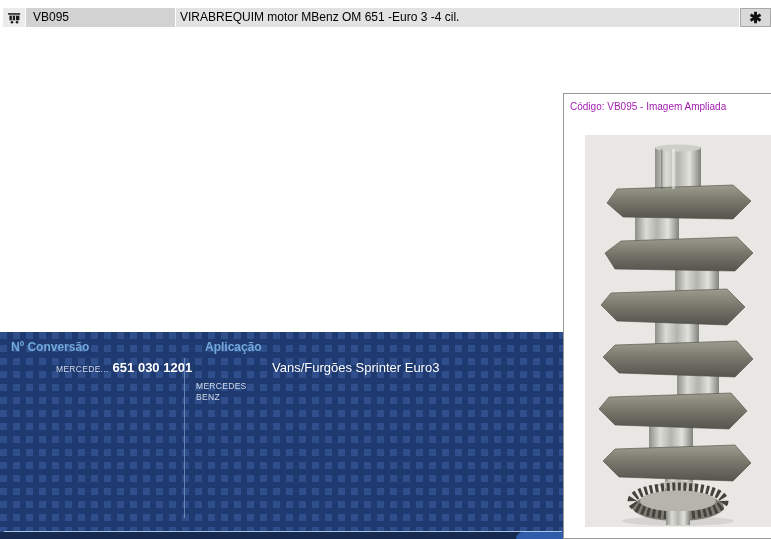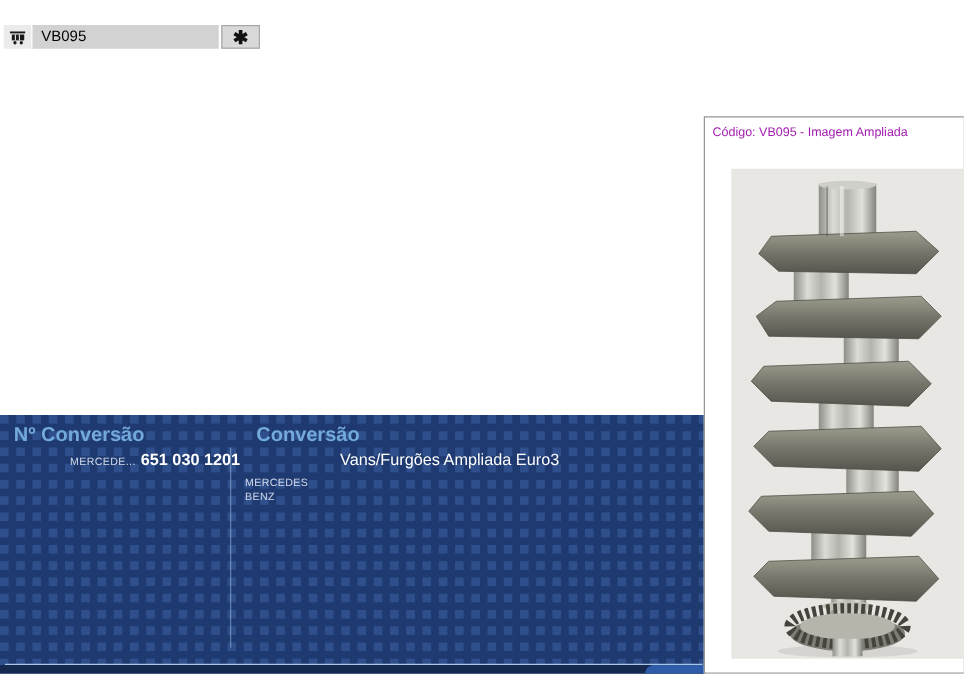--- a/index.html
+++ b/index.html
@@ -2,35 +2,35 @@
 <html><head>
 <meta charset="utf-8">
 <style>
   html,body{margin:0;padding:0;}
   body{
     width:771px;height:539px;position:relative;overflow:hidden;
     background:#ffffff;font-family:"Liberation Sans", sans-serif;
   }
 
   
-  .top-row{position:absolute;left:3px;top:20px;right:0;height:19px;display:flex;font-size:12px;color:#000;}
+  .top-row{position:absolute;left:3px;top:8px;right:0;height:19px;display:flex;font-size:12px;color:#000;}
   .cell-icon{width:22px;background:#ebebeb;display:flex;align-items:center;justify-content:center;margin-right:1px;cursor:pointer;}
   .cell-code{width:142px;background:#d2d2d2;line-height:19px;padding-left:7px;margin-right:1px;white-space:nowrap;}
   .cell-desc{flex:1;background:#e2e2e2;line-height:19px;padding-left:4px;white-space:nowrap;overflow:hidden;}
   .cell-action{width:29px;background:#d9d9d9;border:1px solid #a8a8a8;margin-left:1px;display:flex;align-items:center;justify-content:center;font-size:15px;font-weight:bold;color:#111;cursor:pointer;}
 
   
   .panel{
     position:absolute;left:0;top:332px;width:565px;height:207px;
     background-color:#1e3a70;
     background-image:conic-gradient(at 7px 7px, rgba(0,0,0,0) 75%, rgba(86,128,204,0.30) 0);
     background-size:13px 13px;
     color:#fff;
   }
-  .hdr{position:absolute;font-size:16px;font-weight:bold;color:#73a9db;white-space:nowrap;}
+  .hdr{position:absolute;font-size:12px;font-weight:bold;color:#73a9db;white-space:nowrap;}
   .hdr-conv{left:11px;top:8px;}
   .hdr-app{left:205px;top:8px;}
   .divider{position:absolute;left:184px;top:26px;width:1px;height:160px;background:rgba(155,185,225,0.55);}
   .conv-line{position:absolute;left:8px;top:28px;display:flex;align-items:baseline;gap:4px;white-space:nowrap;padding-left:48px;}
   .small-label{font-size:8.5px;color:#d3dae8;letter-spacing:.3px;}
   .big-val{font-size:13px;color:#fff;font-weight:bold;}
   .app-brand{position:absolute;left:196px;top:29px;width:62px;font-size:8.5px;color:#d3dae8;line-height:1.3;letter-spacing:.3px;margin-top:20px;}
   .app-val{position:absolute;left:272px;top:28px;font-size:13px;color:#fff;white-space:nowrap;}
   .rule{position:absolute;left:4px;top:199px;width:558px;height:1px;background:#a9c6e6;}
   .bottom-strip{position:absolute;left:0;top:200px;width:565px;height:7px;background:#16294e;}
@@ -49,38 +49,39 @@
     <svg width="15" height="15" viewBox="0 0 16 16">
       <rect x="1" y="3.4" width="13" height="1.6" fill="#1a1a1a"></rect>
       <rect x="2.6" y="6" width="10.6" height="5" fill="#1a1a1a"></rect>
       <rect x="5.2" y="6" width="1" height="5" fill="#ffffff" opacity="0.85"></rect>
       <rect x="8.6" y="6" width="1" height="5" fill="#ffffff" opacity="0.85"></rect>
       <circle cx="5.3" cy="13" r="1.4" fill="#1a1a1a"></circle>
       <circle cx="10.7" cy="13" r="1.4" fill="#1a1a1a"></circle>
     </svg>
   </div>
   <div class="cell-code">VB095</div>
+  <div class="cell-desc">VIRABREQUIM motor MBenz OM 651 -Euro 3 -4 cil.</div>
   <div class="cell-action">
     <span>✱</span>
   </div>
 </div>
 
 <div class="panel">
   <div class="hdr hdr-conv">Nº Conversão</div>
-  <div class="hdr hdr-app">Conversão</div>
+  <div class="hdr hdr-app">Aplicação</div>
 
   <div class="conv-line">
     <span class="small-label">MERCEDE...</span>
     <span class="big-val">651 030 1201</span>
   </div>
 
   <div class="divider"></div>
 
   <div class="app-brand">MERCEDES BENZ</div>
-  <div class="app-val">Vans/Furgões Ampliada Euro3</div>
+  <div class="app-val">Vans/Furgões Sprinter Euro3</div>
 
   <div class="rule"></div>
   <div class="bottom-strip"></div>
   <div class="corner-tab"></div>
 </div>
 
 <div class="popup">
   <div class="popup-title">Código: VB095 - Imagem Ampliada</div>
 
   <div class="photo">

